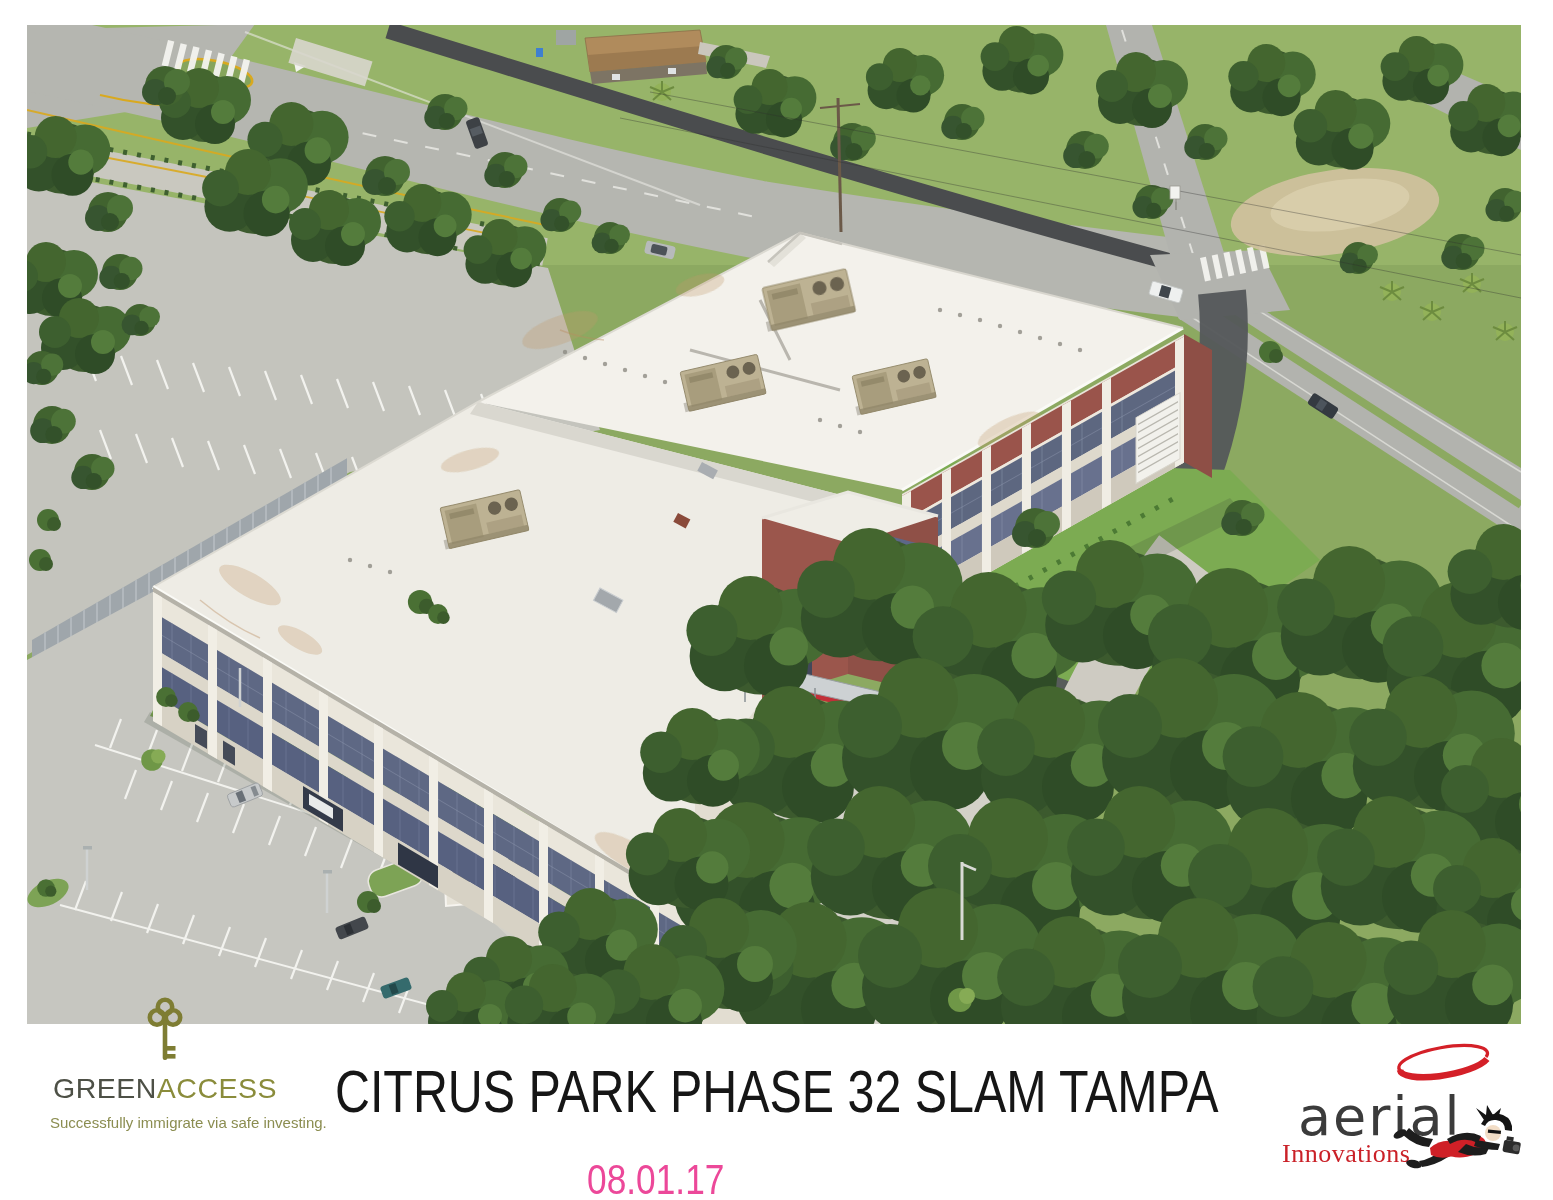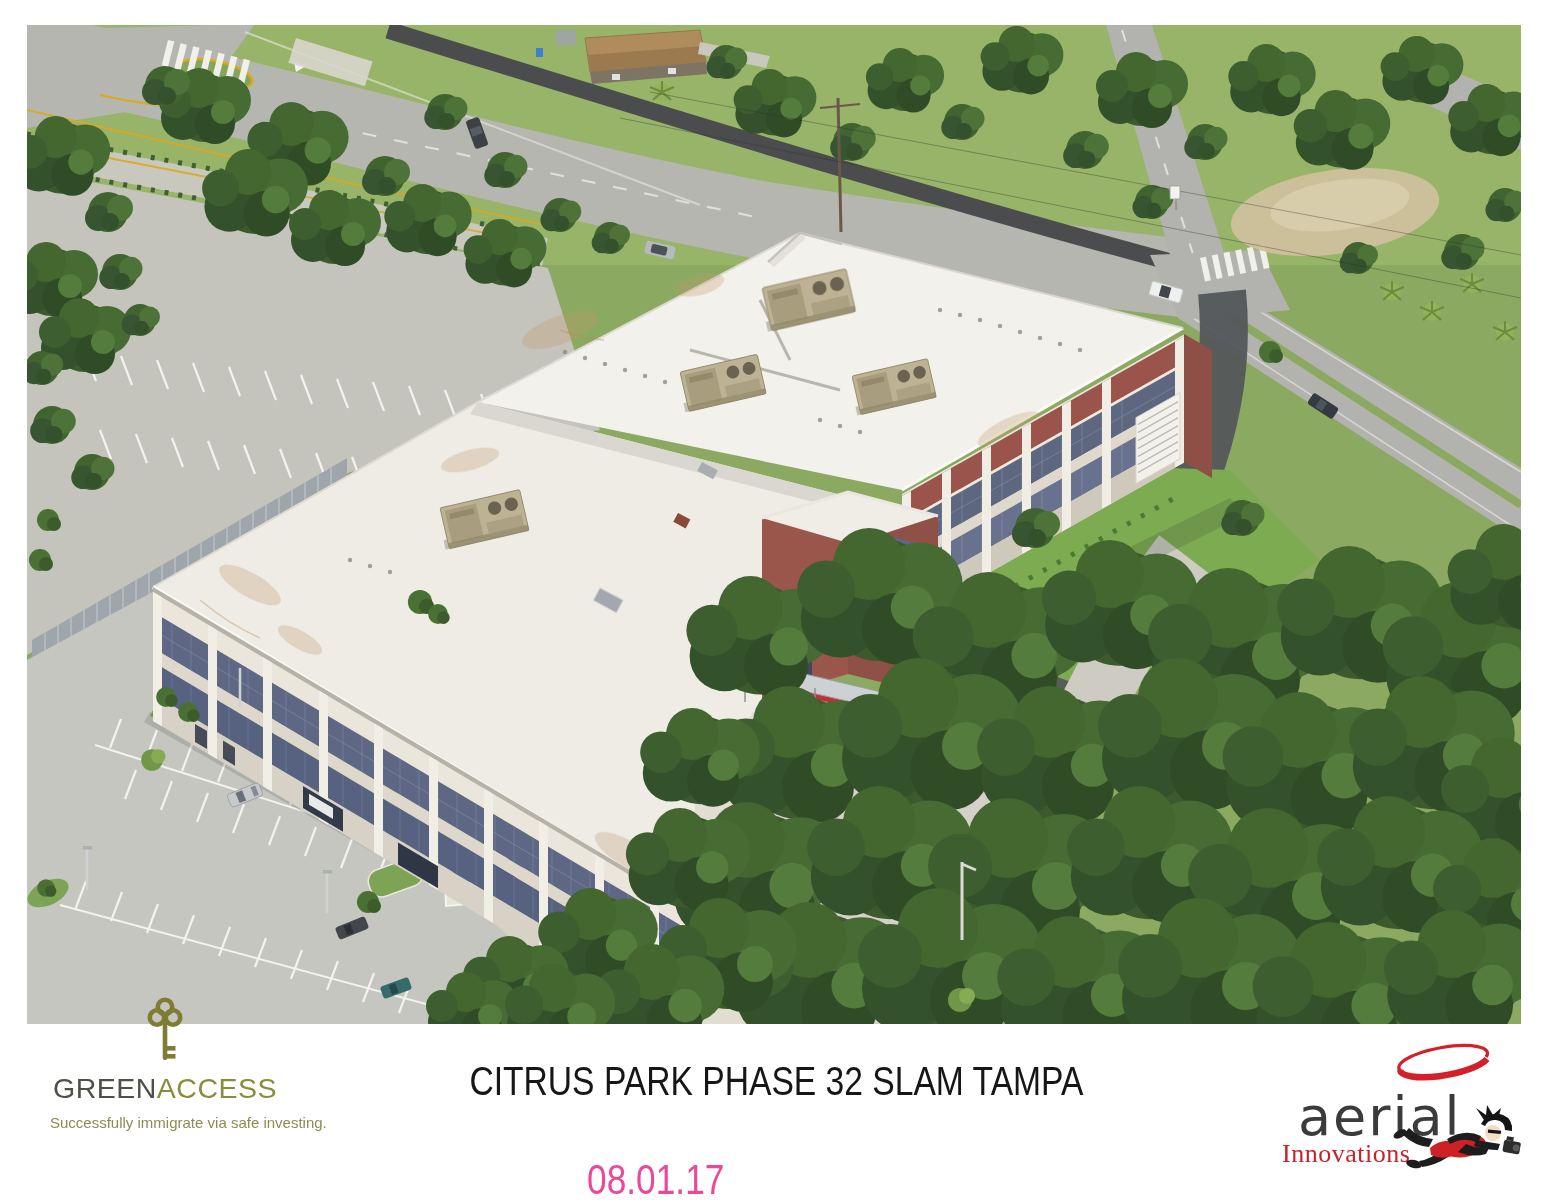--- a/index.html
+++ b/index.html
@@ -2,21 +2,21 @@
 <html><head>
 <meta charset="utf-8">
 <style>
   html,body{margin:0;padding:0;background:#ffffff;}
   .page{position:relative;width:1553px;height:1200px;background:#ffffff;overflow:hidden;
         font-family:"Liberation Sans",sans-serif;}
   .photo{position:absolute;left:27px;top:25px;width:1494px;height:999px;background:#8ca961;}
   .photo svg{display:block;width:100%;height:100%;}
 
   .caption-title{position:absolute;top:1058px;left:0;width:1553px;text-align:center;
-                 font-size:41px;color:#161616;white-space:nowrap;}
+                 font-size:59px;color:#161616;white-space:nowrap;}
   .caption-title span{display:inline-block;transform:scaleX(.82);transform-origin:center;}
   .caption-date{position:absolute;top:1116px;left:0;width:1311px;text-align:center;
                 font-size:42px;color:#ec4899;margin-top:40px;}
   .caption-date span{display:inline-block;transform:scaleX(.84);transform-origin:center;}
 
   .ga{position:absolute;left:50px;top:996px;width:230px;text-align:center;}
   .ga .key{display:block;margin:0 auto 2px auto;}
   .ga-name{font-size:28.5px;letter-spacing:.5px;font-weight:400;white-space:nowrap;}
   .ga-name .p1{color:#4d5046;}
   .ga-name .p2{color:#8a8c3b;}

